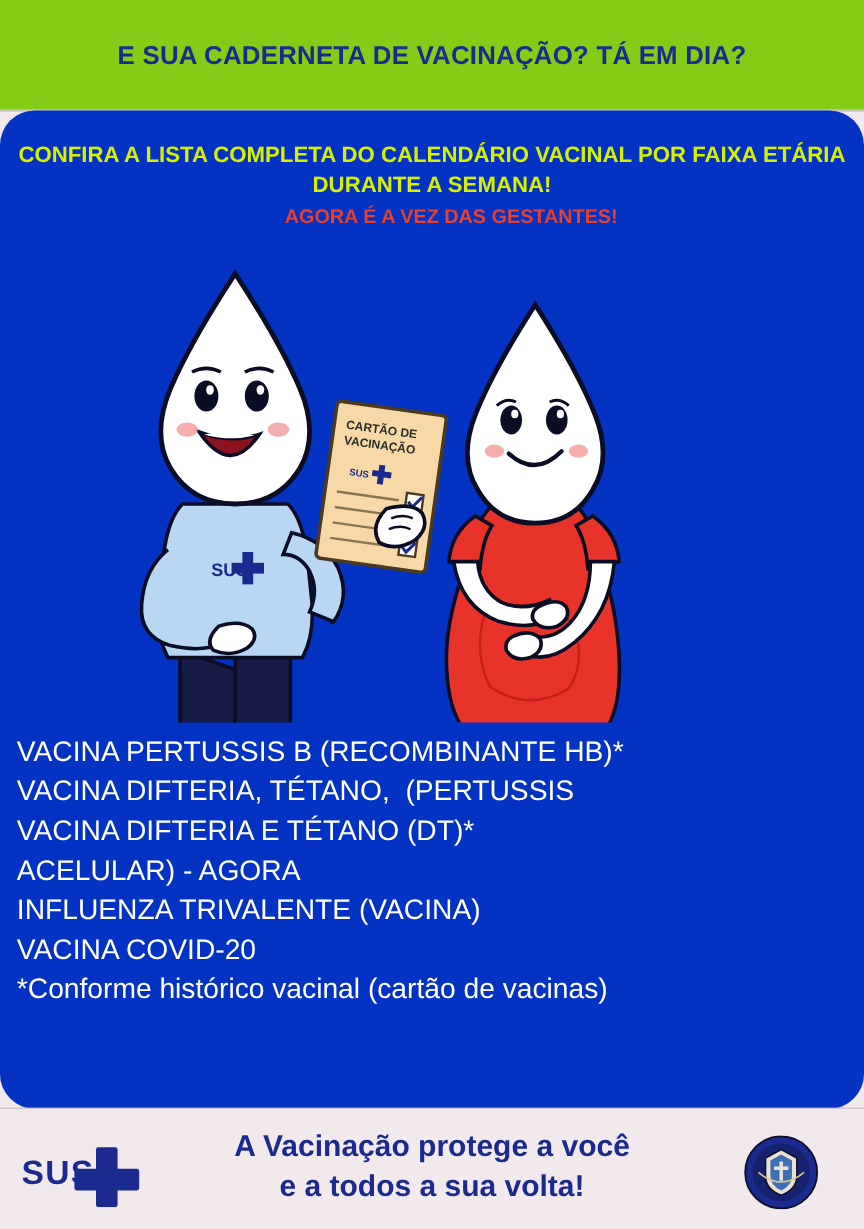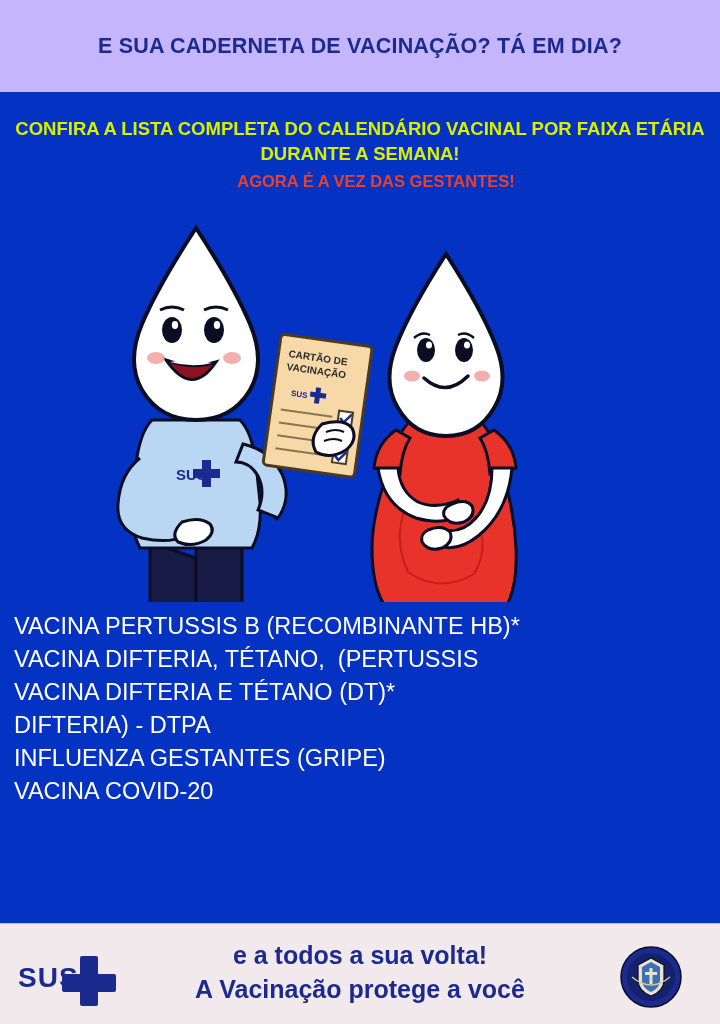--- a/index.html
+++ b/index.html
@@ -21,21 +21,21 @@
     overflow: hidden;
   }
 
   
   .header {
     position: absolute;
     left: 0;
     top: 0;
     width: 720px;
     height: 92px;
-    background: #c4b5fd;
+    background: #84cc16;
     display: flex;
     align-items: center;
     justify-content: center;
   }
   .header-title {
     color: #1b2a8f;
     font-weight: bold;
     font-size: 21.5px;
     letter-spacing: 0.2px;
     text-align: center;
@@ -43,20 +43,21 @@
   }
 
   
   .body-blue {
     position: absolute;
     left: 0;
     top: 92px;
     width: 720px;
     height: 832px;
     background: #0433c4;
+    border-radius: 29px;
   }
 
   .subhead {
     position: absolute;
     left: 0;
     top: 24px;
     width: 720px;
     text-align: center;
     color: #d8f000;
     font-weight: bold;
@@ -284,42 +285,43 @@
           <ellipse cx="412" cy="164" rx="8" ry="5.5" fill="#f2a0a0" opacity="0.85"></ellipse>
           <ellipse cx="482" cy="164" rx="8" ry="5.5" fill="#f2a0a0" opacity="0.85"></ellipse>
         </g>
       </svg>
     </div>
 
     <div class="vaccine-list">
       <div class="line">VACINA PERTUSSIS B (RECOMBINANTE HB)*</div>
       <div class="line">VACINA DIFTERIA, TÉTANO,  (PERTUSSIS</div>
       <div class="line">VACINA DIFTERIA E TÉTANO (DT)*</div>
-      <div class="line">DIFTERIA) - DTPA</div>
-      <div class="line">INFLUENZA GESTANTES (GRIPE)</div>
+      <div class="line">ACELULAR) - AGORA</div>
+      <div class="line">INFLUENZA TRIVALENTE (VACINA)</div>
       <div class="line">VACINA COVID-20</div>
+      <div class="line">*Conforme histórico vacinal (cartão de vacinas)</div>
     </div>
   </div>
 
   <div class="divider" style="top:923px;"></div>
   <div class="footer">
 
     <div class="sus-logo-footer">
       <div class="sus-word">SUS</div>
       <svg width="110" height="56" viewBox="0 0 110 56" xmlns="http://www.w3.org/2000/svg" style="position:absolute; left:0; top:0;">
         <g>
           <rect x="62" y="6" width="18" height="50" rx="2" fill="#1b2a8f"></rect>
           <rect x="44" y="24" width="54" height="18" rx="2" fill="#1b2a8f"></rect>
         </g>
       </svg>
     </div>
 
     <div class="footer-text">
+      <div>A Vacinação protege a você</div>
       <div>e a todos a sua volta!</div>
-      <div>A Vacinação protege a você</div>
     </div>
 
     <div class="city-seal">
       <svg width="62" height="62" viewBox="0 0 62 62" xmlns="http://www.w3.org/2000/svg">
         <circle cx="31" cy="31" r="30" fill="#1b2a8f" stroke="#0b0d24" stroke-width="1.5"></circle>
         <circle cx="31" cy="31" r="24" fill="#16216e"></circle>
         <path d="M31 12 L44 19 L44 34 Q44 45 31 50 Q18 45 18 34 L18 19 Z" fill="#e9e2d0" stroke="#0b0d24" stroke-width="1.2"></path>
         <path d="M31 16 L40 21 L40 34 Q40 42 31 46 Q22 42 22 34 L22 21 Z" fill="#3c6fb8"></path>
         <rect x="29.5" y="22" width="3" height="16" fill="#e9e2d0"></rect>
         <rect x="25" y="26" width="12" height="3" fill="#e9e2d0"></rect>

